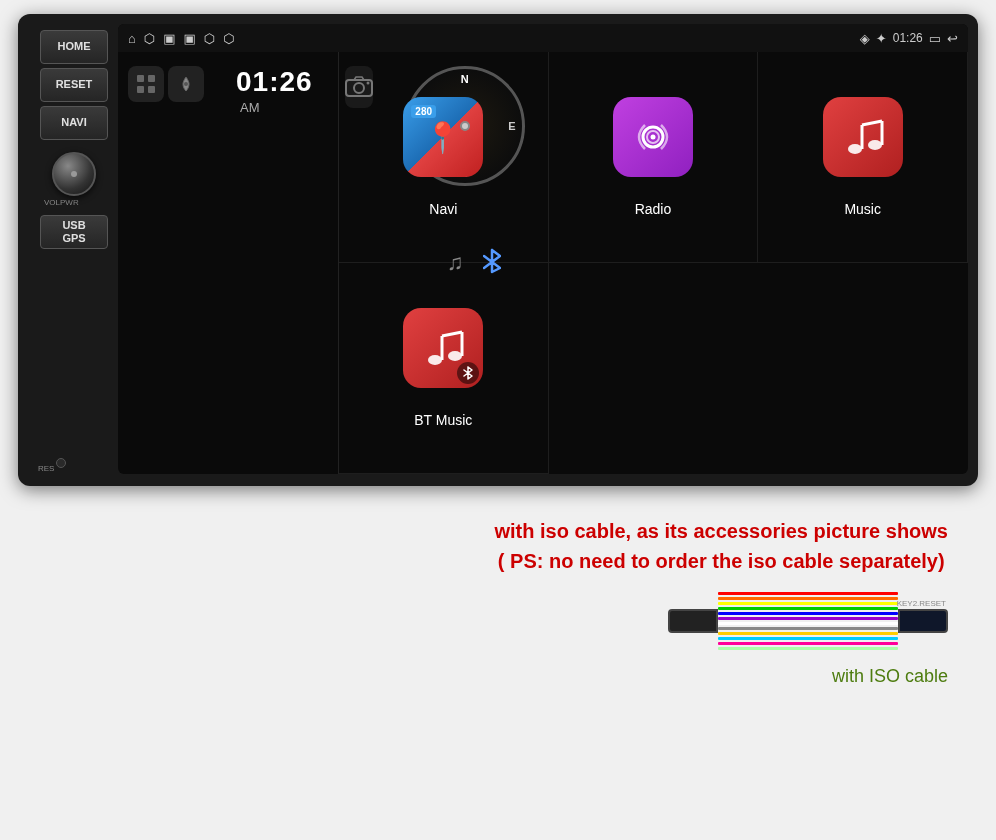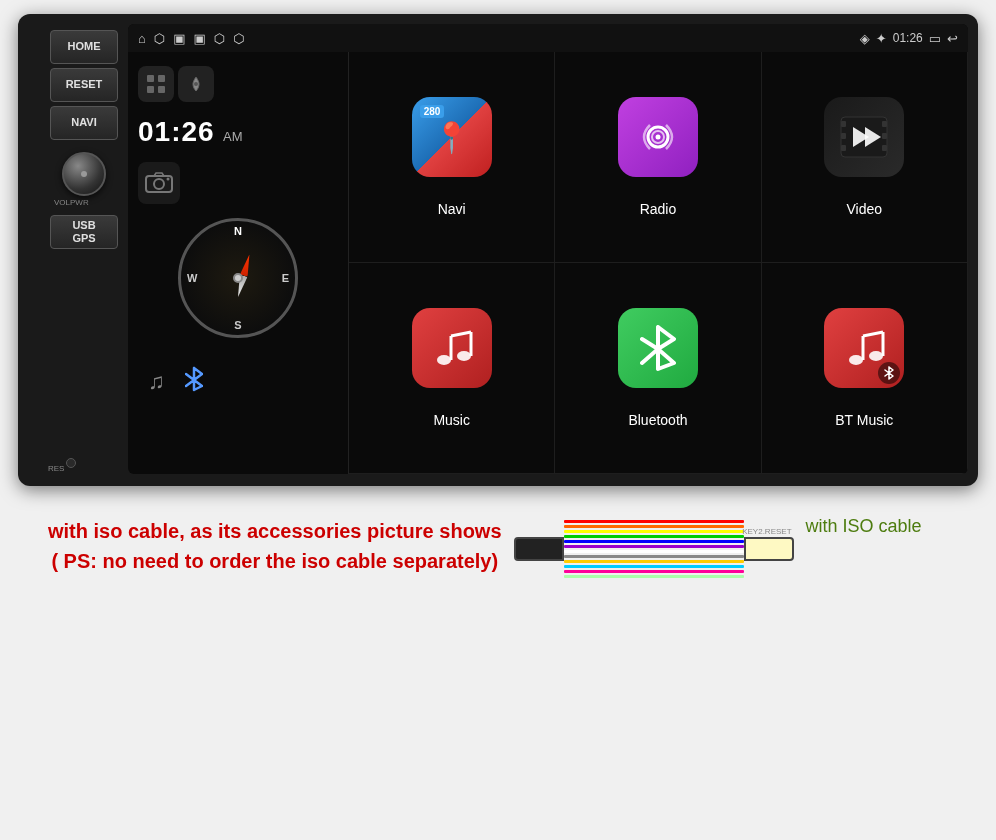--- a/index.html
+++ b/index.html
@@ -13,21 +13,21 @@
       flex-direction: column;
       align-items: center;
     }
 
     
     .radio-unit {
       width: 960px;
       margin-top: 14px;
       background: #1a1a1a;
       border-radius: 12px;
-      padding: 10px 10px 12px 22px;
+      padding: 10px 10px 12px 12px;
       box-shadow: 0 4px 18px rgba(0,0,0,0.5);
       position: relative;
     }
     .mic-label {
       color: #aaa;
       font-size: 9px;
       position: absolute;
       top: 12px;
       left: 170px;
     }
@@ -163,22 +163,22 @@
       display: flex;
       flex-direction: row;
       height: calc(100% - 28px);
     }
 
     
     .info-panel {
       width: 220px;
       padding: 14px 10px;
       display: flex;
-      flex-direction: column;
-      gap: 14px;
+      flex-direction: row;
+      gap: 32px;
       position: relative;
     }
     .app-grid-small {
       display: grid;
       grid-template-columns: repeat(2, 36px);
       gap: 4px;
     }
     .small-app {
       width: 36px;
       height: 36px;
@@ -318,22 +318,22 @@
     .icon-music { background: linear-gradient(135deg, #e04040 0%, #b02020 100%); }
     .icon-bluetooth { background: linear-gradient(135deg, #40cc60 0%, #20aa40 100%); }
     .icon-btmusic { background: linear-gradient(135deg, #e04040 0%, #b02020 100%); }
 
     
     .bottom-section {
       width: 960px;
       margin-top: 30px;
       padding: 0 30px;
       display: flex;
-      flex-direction: row;
-      align-items: flex-start;
+      flex-direction: column;
+      align-items: flex-end;
       gap: 12px;
     }
     .iso-text-main {
       color: #cc0000;
       font-size: 20px;
       font-weight: bold;
       text-align: center;
       line-height: 1.5;
     }
     .cable-visual {
@@ -355,21 +355,21 @@
       gap: 2px;
       width: 180px;
     }
     .cable-wire {
       height: 3px;
       border-radius: 1px;
     }
     .cable-connector-right {
       width: 50px;
       height: 24px;
-      background: #fef9c3;
+      background: #0f172a;
       border-radius: 0 4px 4px 0;
       border: 2px solid #444;
       position: relative;
     }
     .cable-label {
       position: absolute;
       top: -12px;
       right: 0;
       color: #888;
       font-size: 8px;
@@ -532,61 +532,34 @@
                 <circle cx="22" cy="22" r="10" fill="none" stroke="white" stroke-width="3"></circle>
                 <circle cx="22" cy="22" r="6" fill="none" stroke="white" stroke-width="2" opacity="0.7"></circle>
                 <circle cx="22" cy="22" r="2.5" fill="white"></circle>
                 <path d="M14 10 C14 10 8 16 8 22 C8 28 14 34 14 34" fill="none" stroke="white" stroke-width="2.5" opacity="0.6"></path>
                 <path d="M30 10 C30 10 36 16 36 22 C36 28 30 34 30 34" fill="none" stroke="white" stroke-width="2.5" opacity="0.6"></path>
               </svg>
             </div>
             <span class="app-label">Radio</span>
           </div>
 
-          <div class="app-cell">
-            <div class="app-icon icon-video" style="background:linear-gradient(135deg,#1a1a1a,#2a2a2a);display:flex;align-items:center;justify-content:center;">
-              <svg width="50" height="44" viewBox="0 0 50 44">
-
-                <rect x="2" y="2" width="46" height="40" rx="4" fill="#1a1a1a" stroke="#333" stroke-width="1"></rect>
-
-                <polygon points="14,12 30,22 14,32" fill="white" opacity="0.9"></polygon>
-                <polygon points="26,12 42,22 26,32" fill="white" opacity="0.9"></polygon>
-
-                <rect x="2" y="6" width="5" height="6" rx="1" fill="#333"></rect>
-                <rect x="2" y="18" width="5" height="6" rx="1" fill="#333"></rect>
-                <rect x="2" y="30" width="5" height="6" rx="1" fill="#333"></rect>
-                <rect x="43" y="6" width="5" height="6" rx="1" fill="#333"></rect>
-                <rect x="43" y="18" width="5" height="6" rx="1" fill="#333"></rect>
-                <rect x="43" y="30" width="5" height="6" rx="1" fill="#333"></rect>
-              </svg>
-            </div>
-            <span class="app-label">Video</span>
-          </div>
 
           <div class="app-cell">
             <div class="app-icon icon-music" style="display:flex;align-items:center;justify-content:center;">
               <svg width="44" height="44" viewBox="0 0 44 44">
                 <ellipse cx="14" cy="34" rx="7" ry="5" fill="white" opacity="0.9"></ellipse>
                 <ellipse cx="34" cy="30" rx="7" ry="5" fill="white" opacity="0.9"></ellipse>
                 <line x1="21" y1="34" x2="21" y2="10" stroke="white" stroke-width="3"></line>
                 <line x1="41" y1="30" x2="41" y2="6" stroke="white" stroke-width="3"></line>
                 <line x1="21" y1="10" x2="41" y2="6" stroke="white" stroke-width="3"></line>
               </svg>
             </div>
             <span class="app-label">Music</span>
           </div>
 
-          <div class="app-cell">
-            <div class="app-icon icon-bluetooth" style="display:flex;align-items:center;justify-content:center;">
-              <svg width="36" height="50" viewBox="0 0 36 50">
-                <path d="M18 4 L18 46 M18 4 L34 16 L18 26 L34 40 L18 46 M18 26 L2 16 M18 26 L2 40" stroke="white" stroke-width="4" fill="none" stroke-linecap="round" stroke-linejoin="round"></path>
-              </svg>
-            </div>
-            <span class="app-label">Bluetooth</span>
-          </div>
 
           <div class="app-cell">
             <div class="app-icon icon-btmusic" style="display:flex;align-items:center;justify-content:center;position:relative;">
               <svg width="44" height="44" viewBox="0 0 44 44">
                 <ellipse cx="14" cy="34" rx="7" ry="5" fill="white" opacity="0.9"></ellipse>
                 <ellipse cx="34" cy="30" rx="7" ry="5" fill="white" opacity="0.9"></ellipse>
                 <line x1="21" y1="34" x2="21" y2="10" stroke="white" stroke-width="3"></line>
                 <line x1="41" y1="30" x2="41" y2="6" stroke="white" stroke-width="3"></line>
                 <line x1="21" y1="10" x2="41" y2="6" stroke="white" stroke-width="3"></line>
               </svg>

